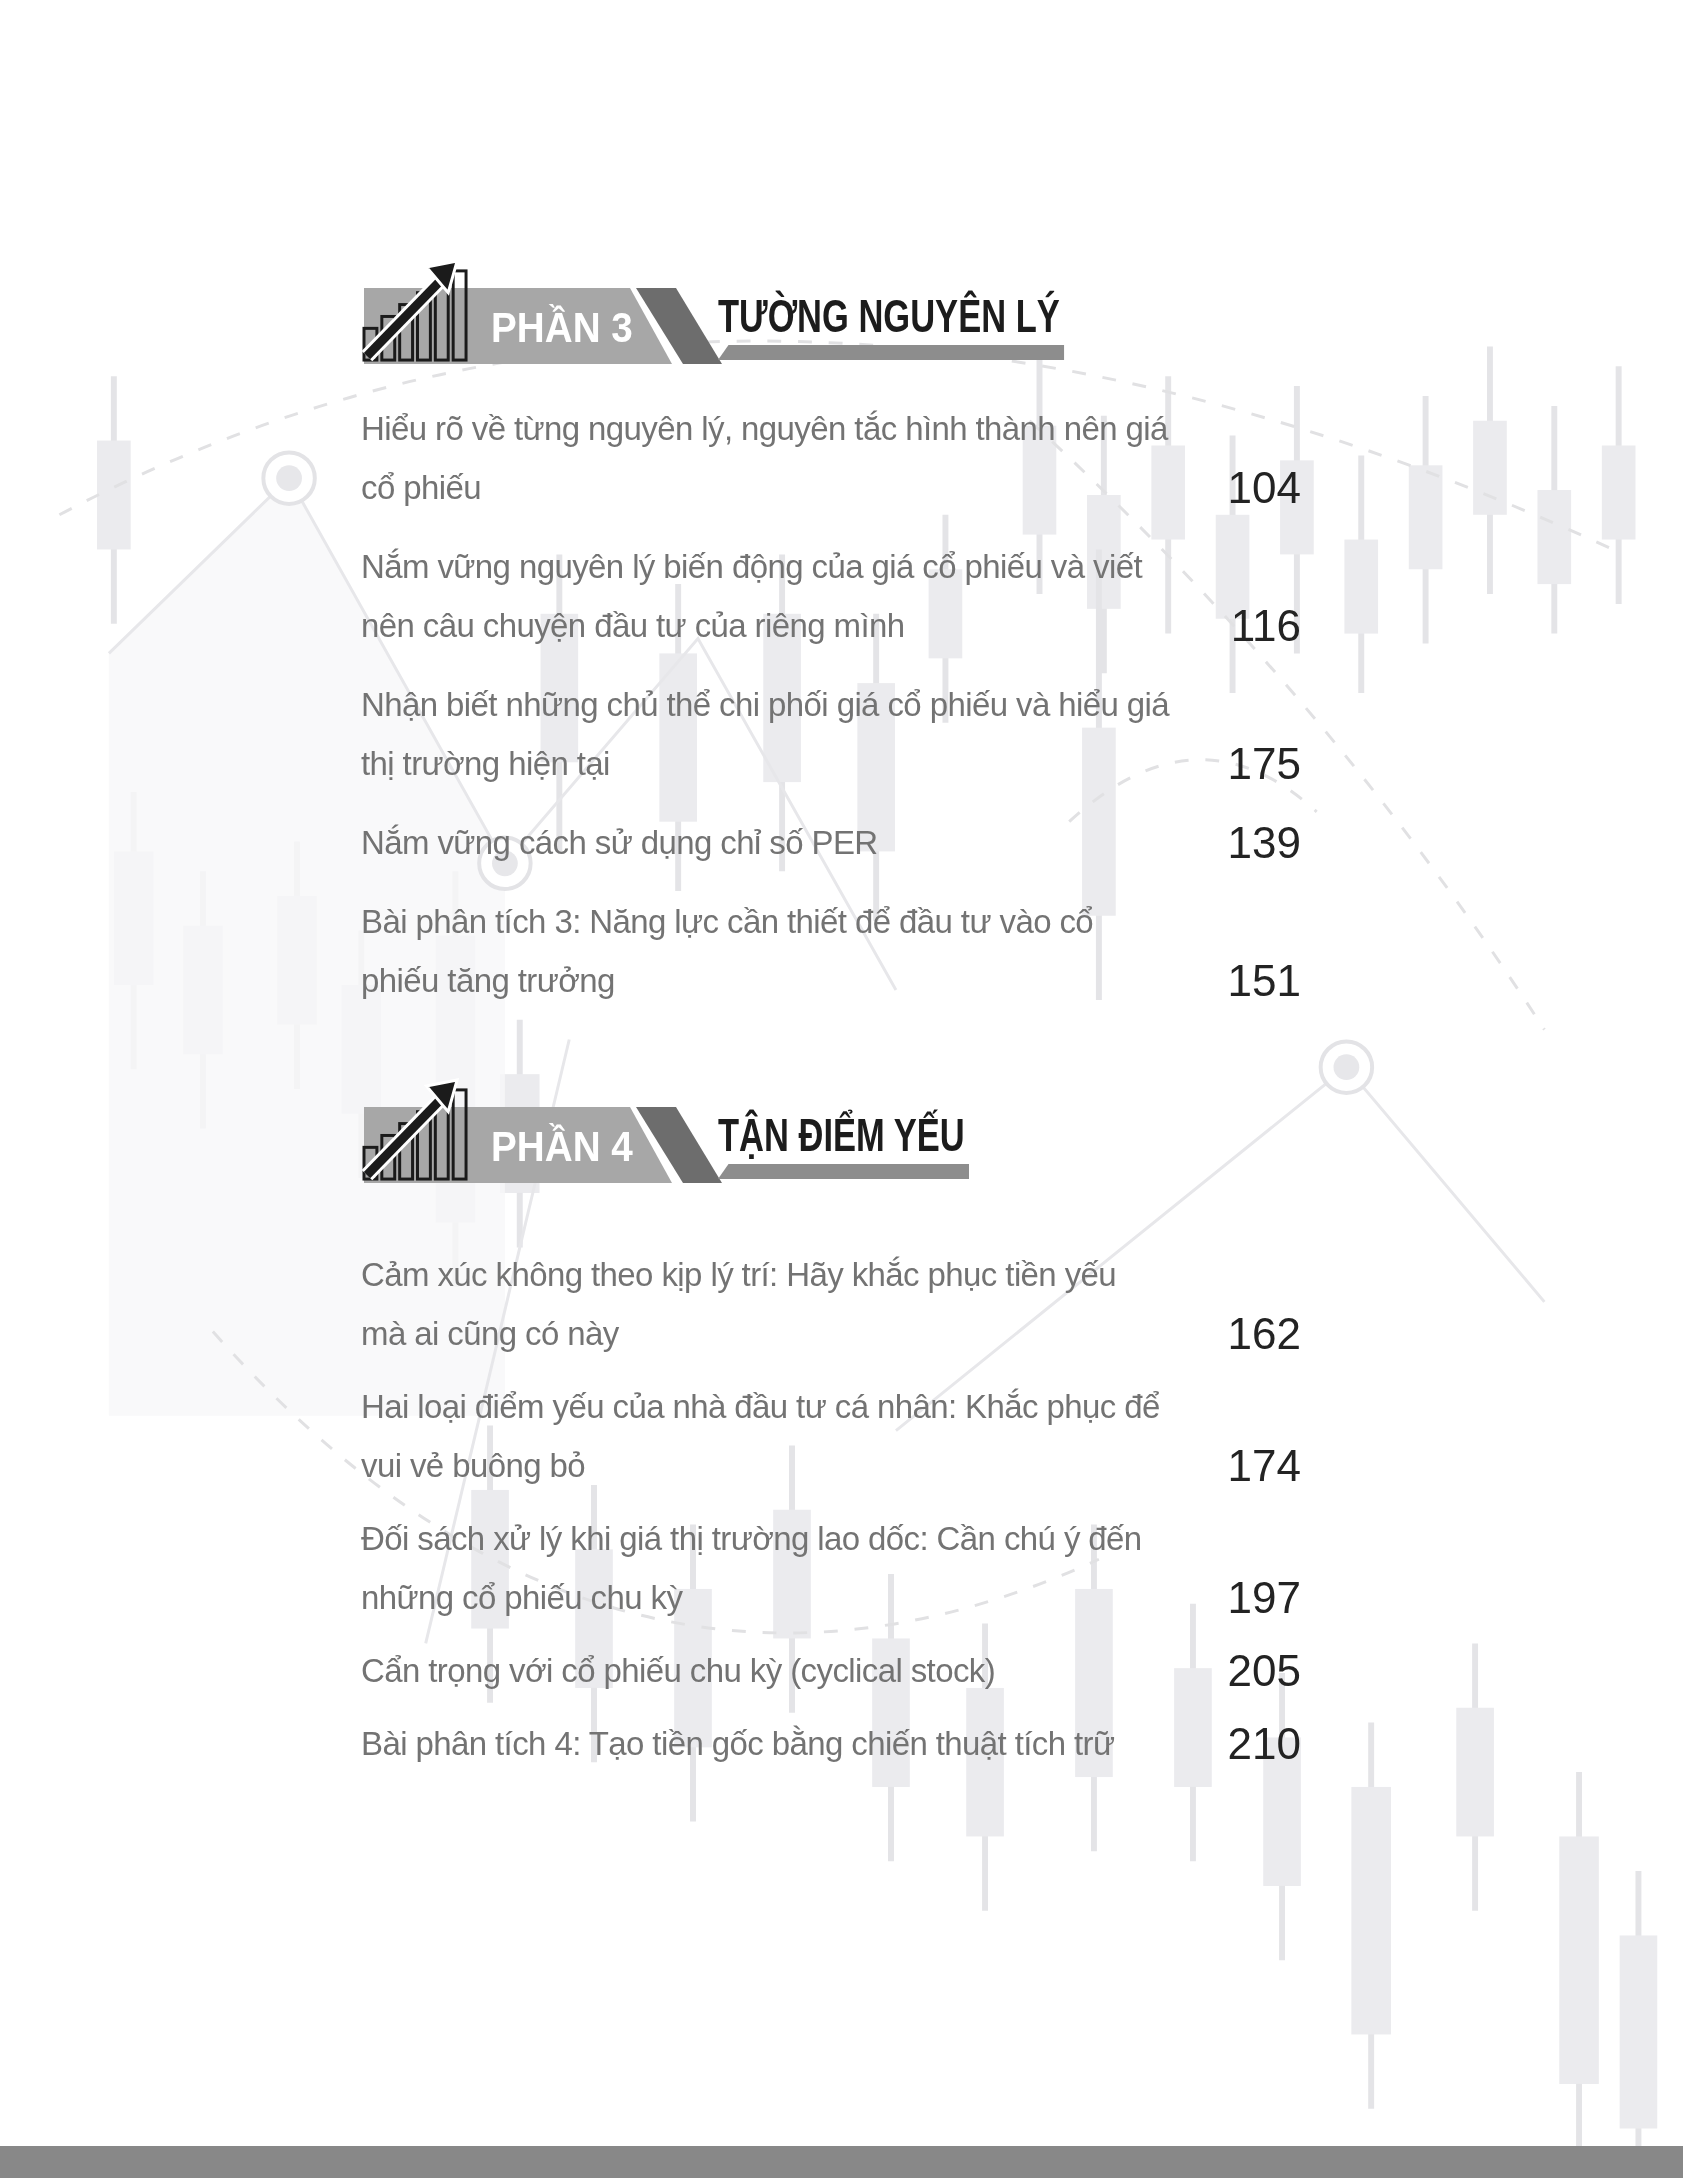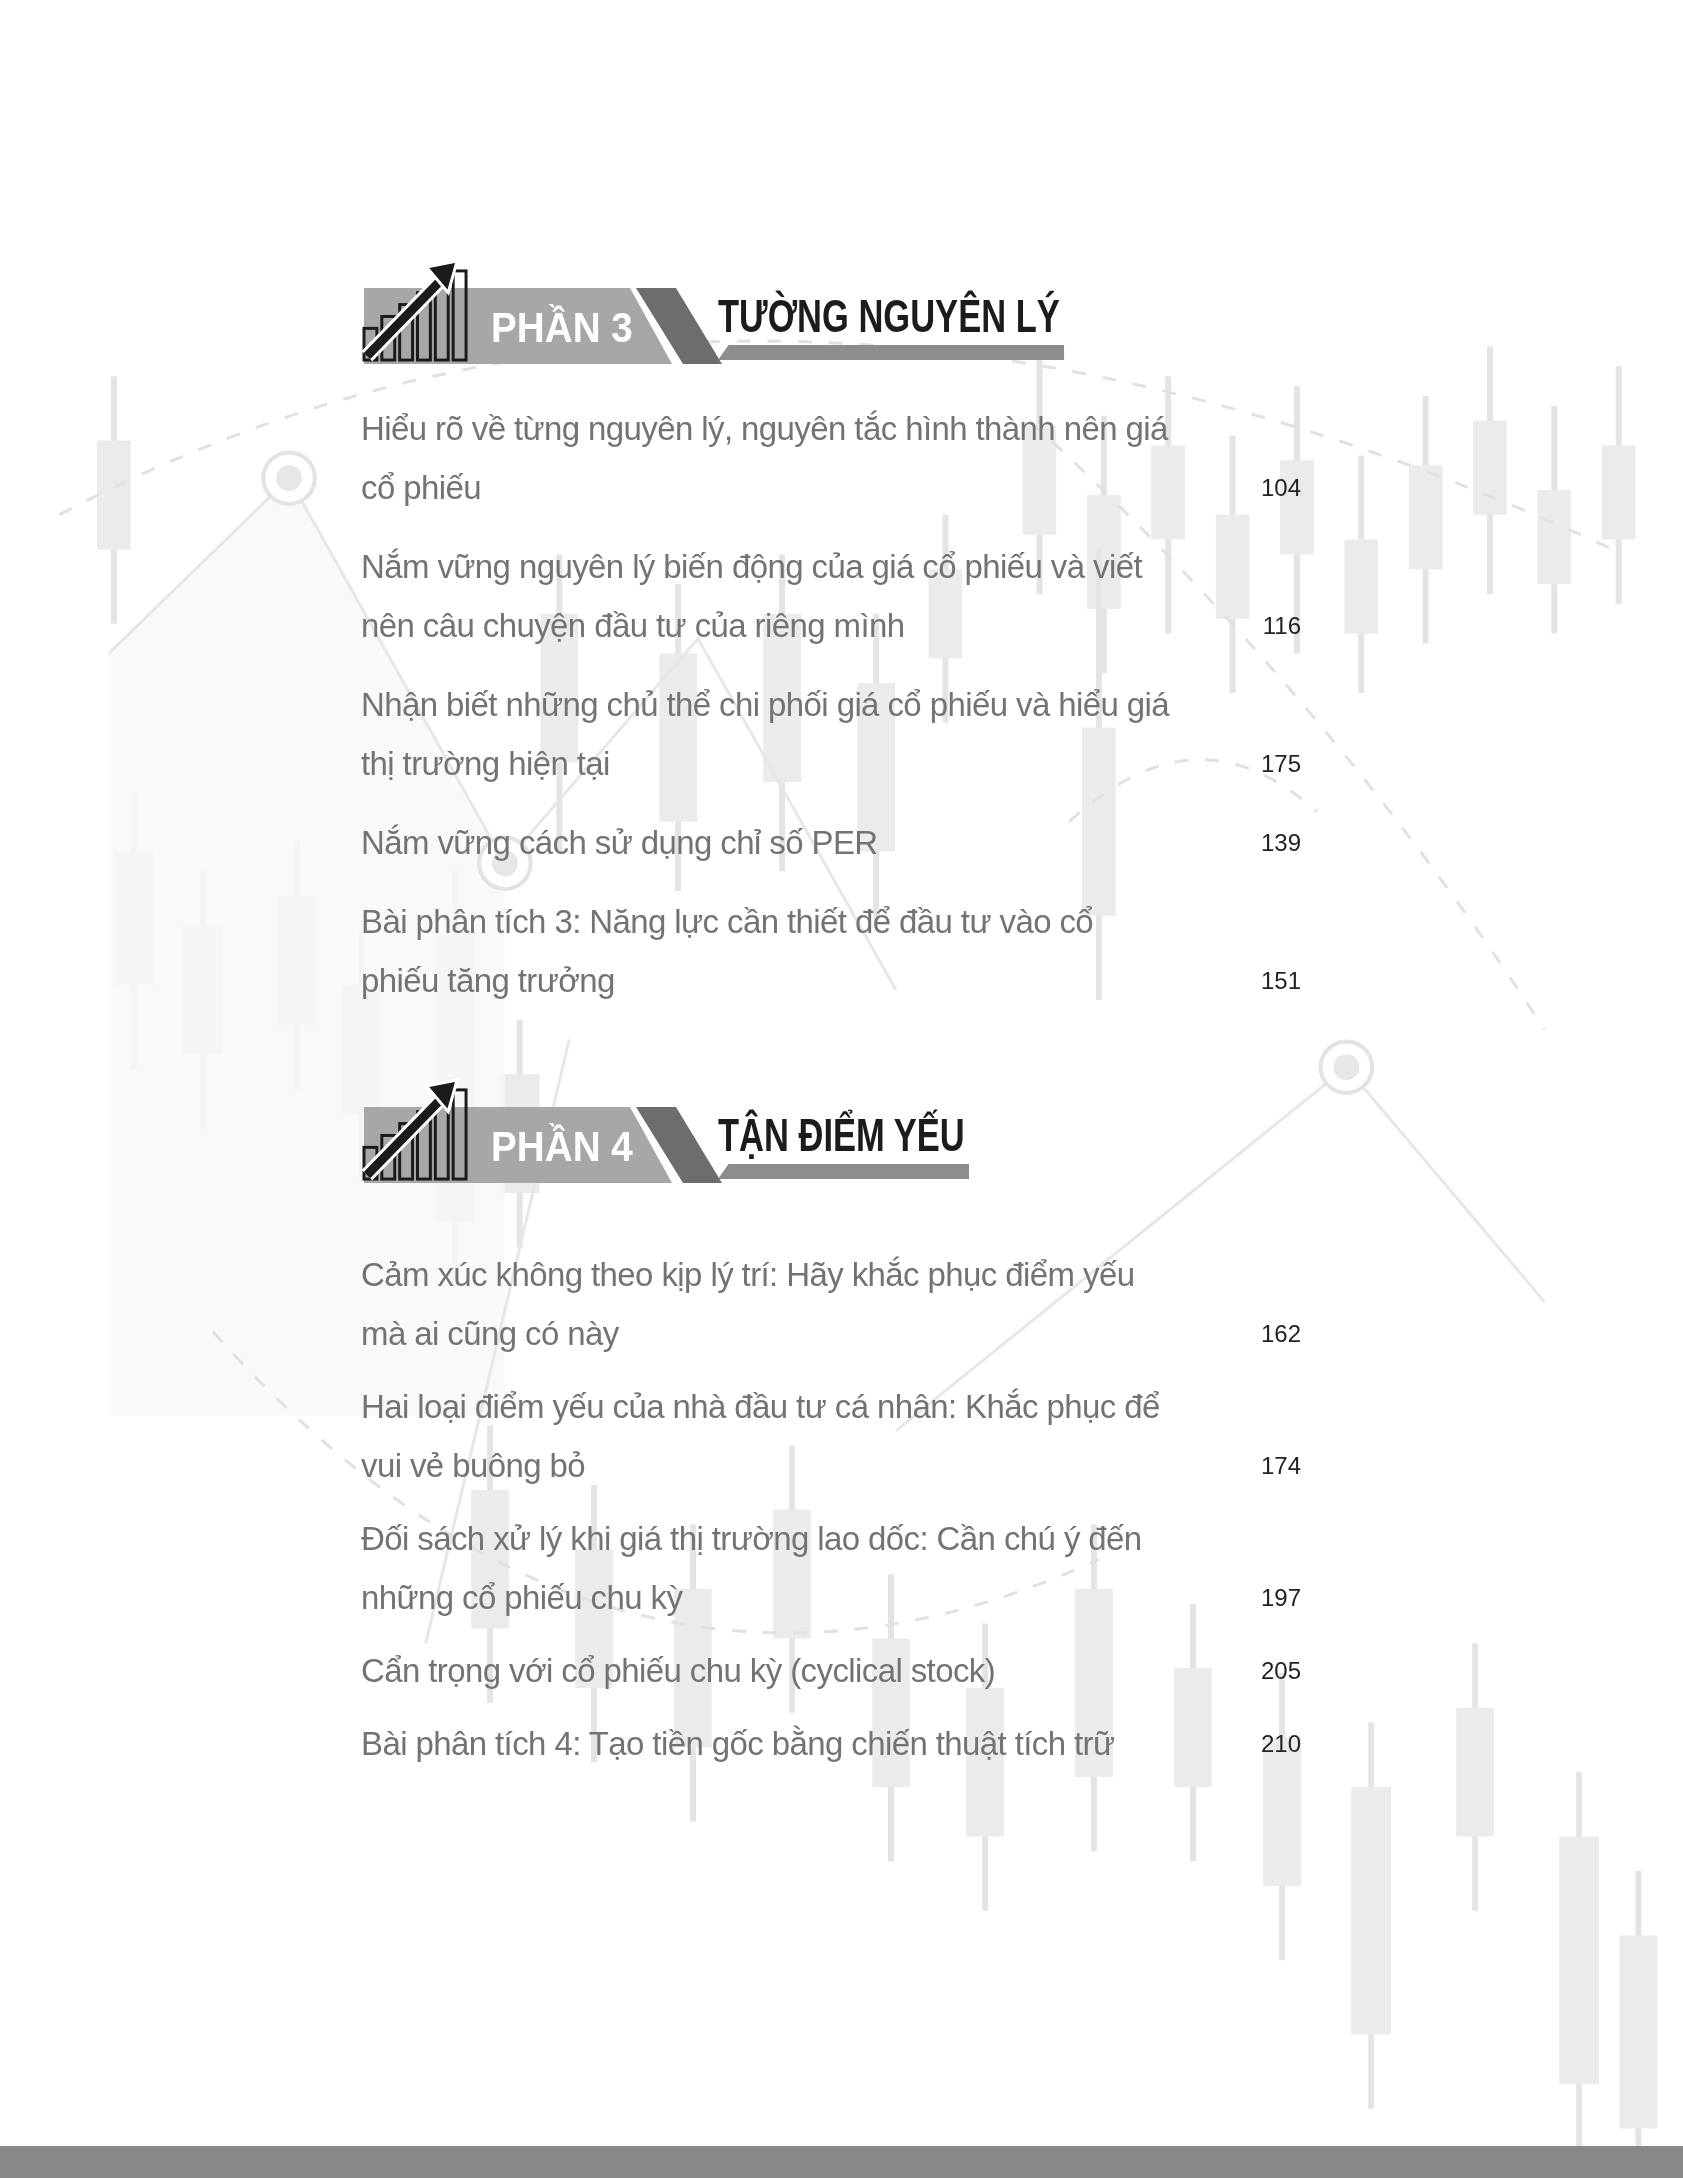--- a/index.html
+++ b/index.html
@@ -48,21 +48,21 @@
   
   .entries{position:absolute;left:2px;width:940px;}
   .p3 .entries{top:140px;}
   .p4 .entries{top:167px;}
   .entry{display:flex;align-items:flex-end;justify-content:space-between;}
   .p3 .entry{margin-bottom:20px;}
   .p4 .entry{margin-bottom:14px;}
   .lines{width:871px;color:#737373;}
   .line{font-size:33px;line-height:59px;letter-spacing:-0.6px;white-space:nowrap;}
   .pageno{
-    flex:1;text-align:right;font-size:24px;line-height:59px;color:#232323;
+    flex:1;text-align:right;font-size:44px;line-height:59px;color:#232323;
     letter-spacing:0;
   }
 </style>
 </head>
 <body>
 
 <div class="page">
 
   <svg class="watermark" viewBox="0 0 1700 2200" xmlns="http://www.w3.org/2000/svg">
     <g id="wm-candles">
@@ -248,21 +248,21 @@
           <polygon points="68,8 99,2 90,34" fill="#1b1b1b" stroke="#ffffff" stroke-width="3"></polygon>
         </svg>
         <div class="ttl">
           <div class="ttl-text">TẬN ĐIỂM YẾU</div>
           <div class="ttl-bar"></div>
         </div>
       </div>
       <div class="entries">
     <div class="entry">
       <div class="lines">
-              <div class="line">Cảm xúc không theo kịp lý trí: Hãy khắc phục điểm yếu</div>
+              <div class="line">Cảm xúc không theo kịp lý trí: Hãy khắc phục tiền yếu</div>
               <div class="line">mà ai cũng có này</div>
             </div>
       <div class="pageno">162</div>
     </div>
 
     <div class="entry">
       <div class="lines">
               <div class="line">Hai loại điểm yếu của nhà đầu tư cá nhân: Khắc phục để</div>
               <div class="line">vui vẻ buông bỏ</div>
             </div>

